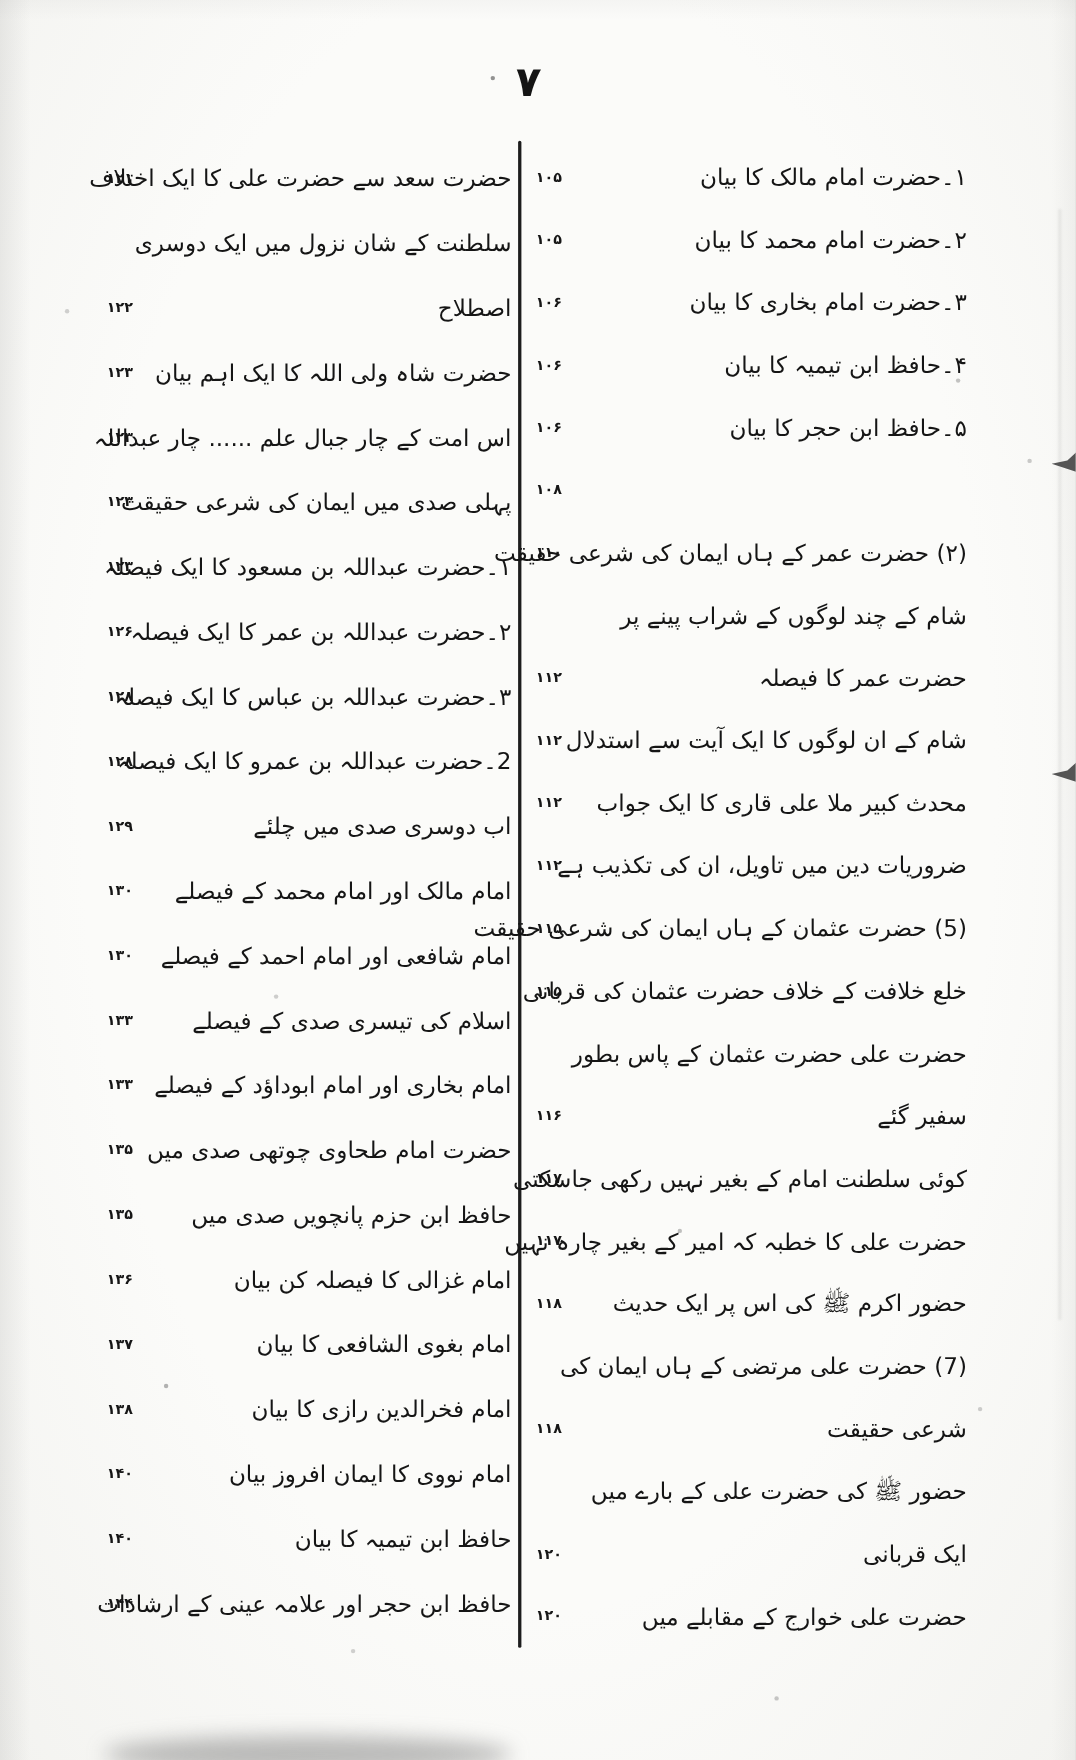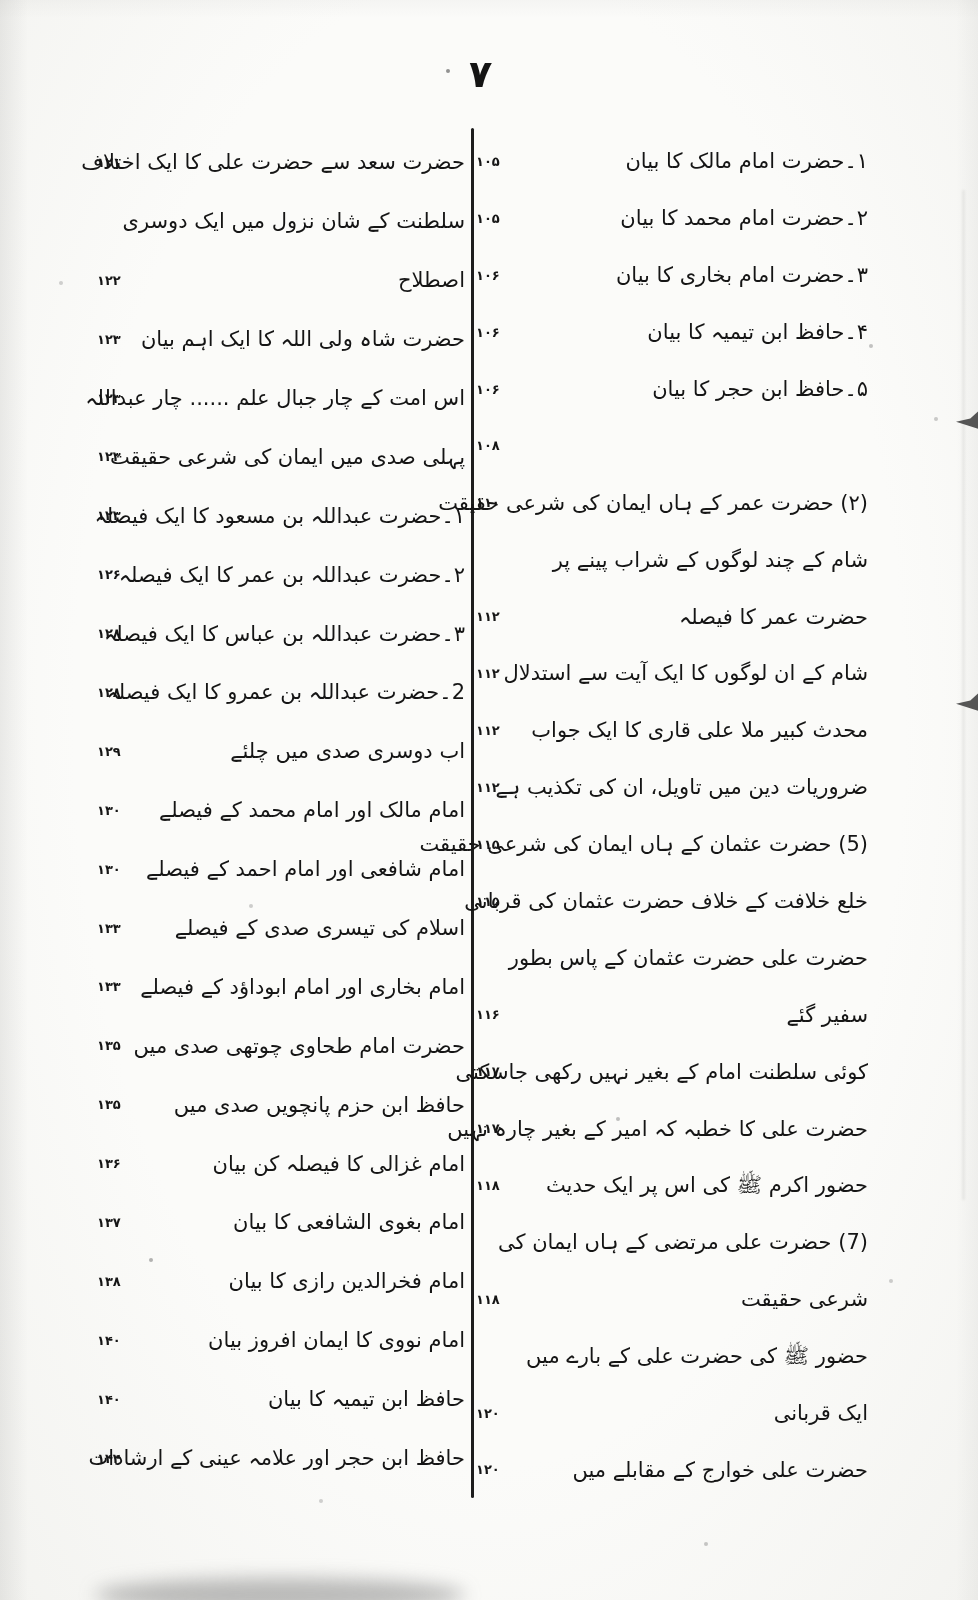--- a/index.html
+++ b/index.html
@@ -26,21 +26,21 @@
     position:absolute;top:52px;left:420px;width:120px;
     text-align:center;
     font-size:38px;font-weight:bold;color:#141414;
     transform:skewX(-4deg);
   }
   .column-divider{
     position:absolute;left:471px;top:128px;width:3px;height:1370px;
     background:#1d1d1d;border-radius:2px;
   }
   .toc-col{position:absolute;top:133px;}
-  .toc-col-right{left:476px;width:392px;}
+  .toc-col-right{left:487px;width:392px;}
   .toc-col-left{left:55px;width:410px;}
   .toc-row{display:flex;align-items:center;direction:ltr;}
   .toc-col-right .toc-row{height:56.9px;}
   .toc-col-left .toc-row{height:58.9px;}
   .pg{
     flex:none;width:62px;
     font-size:13px;font-weight:bold;letter-spacing:1px;
     text-align:left;direction:ltr;color:#161616;
   }
   .toc-col-left .pg{margin-left:42px;}

